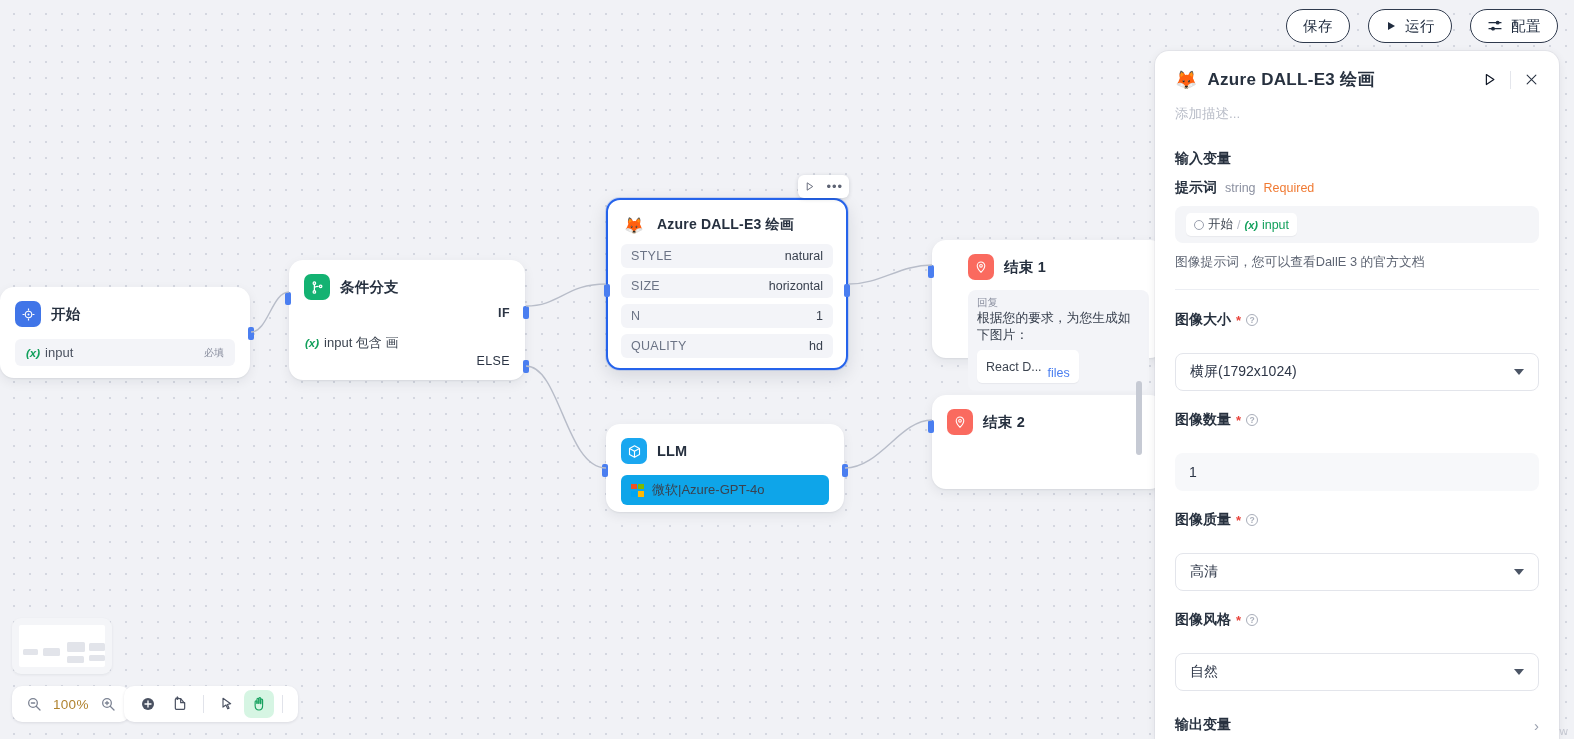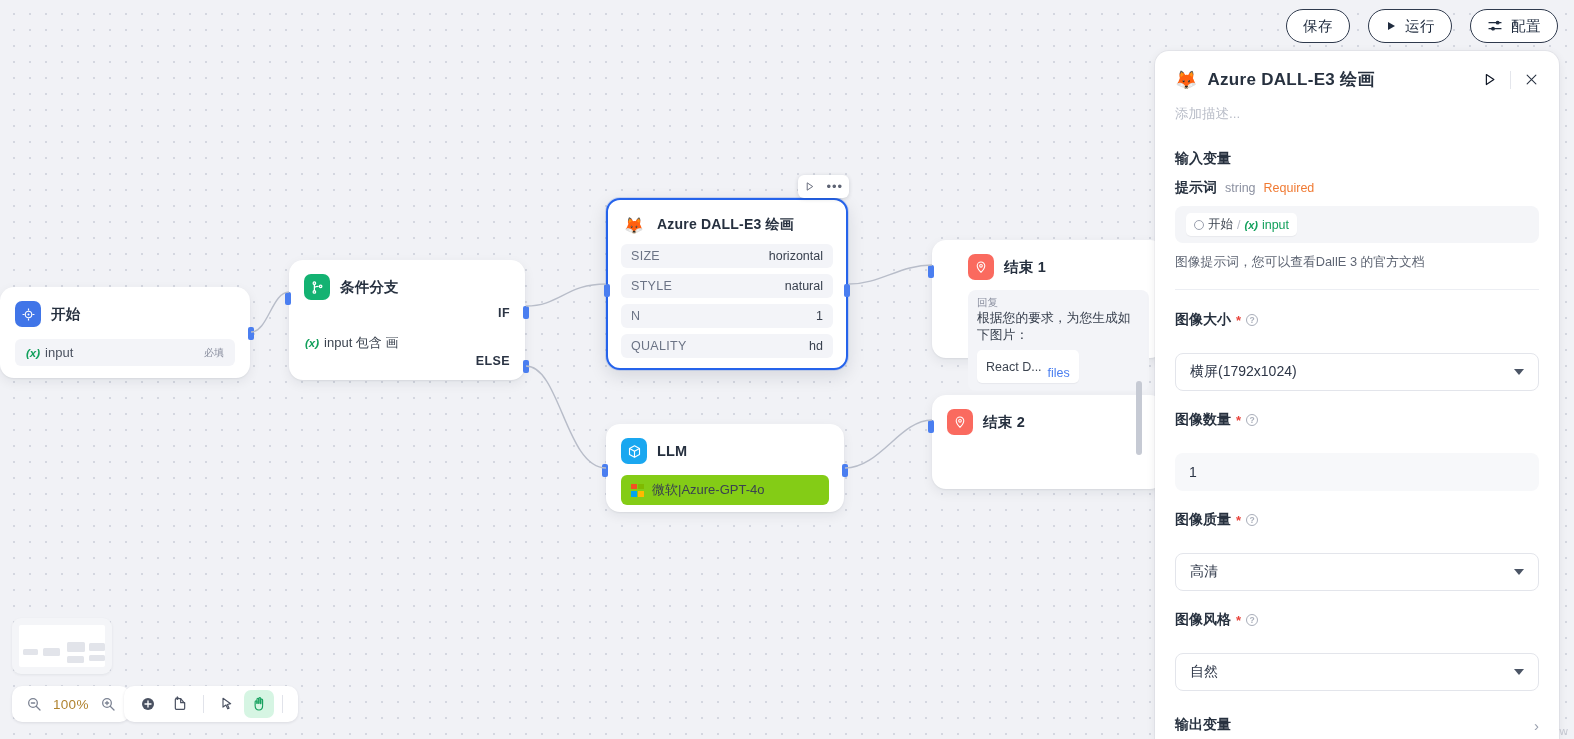--- a/index.html
+++ b/index.html
@@ -95,21 +95,21 @@
   #node-cond .cond-if {
     position:absolute; right:15px; top:46px;
     font-size:12.5px; font-weight:700; color:#2b3444; letter-spacing:.4px;
   }
   #node-cond .cond-expr {
     position:absolute; left:16px; top:74px;
     font-size:13px; color:#3c4450;
   }
   #node-cond .cond-else {
     position:absolute; right:15px; bottom:12px;
-    font-size:12.5px; font-weight:700; color:#2b3444; letter-spacing:.4px;
+    font-size:12.5px; font-weight:400; color:#2b3444; letter-spacing:.4px;
   }
 
   
   #node-dalle { left: 606px; top: 198px; width: 242px; height: 172px; }
   #node-dalle .node-title { font-size: 14px; }
 
   
   #dalle-actions {
     position:absolute; left: 798px; top: 175px;
     width: 51px; height: 23px; border-radius: 6px;
@@ -117,21 +117,21 @@
     display:flex; align-items:center; justify-content:space-around;
     z-index: 12;
   }
   #dalle-actions .dots { letter-spacing:1px; color:#5d6373; font-size:13px; line-height:10px;}
 
   
   #node-llm { left: 606px; top: 424px; width: 238px; height: 88px; }
   #node-llm .node-ico { background: #1aa7f0; }
   #node-llm .model {
     display:flex; align-items:center; gap:8px;
-    background:#84cc16; border-radius:6px; padding:6px 10px; margin-top:11px;
+    background:#0ea5e9; border-radius:6px; padding:6px 10px; margin-top:11px;
     font-size:13px; color:#3a4250;
   }
   .ms-logo { width:13px; height:13px; display:grid; grid-template-columns:1fr 1fr; grid-gap:1.5px; flex:0 0 13px;}
   .ms-logo i { display:block; }
 
   
   #node-end1 { left: 932px; top: 240px; width: 232px; height: 118px; padding-left: 36px; }
   #node-end2 { left: 932px; top: 395px; width: 232px; height: 94px; }
   .end-ico { background:#fa6a5f; }
   .end-body {
@@ -330,26 +330,26 @@
         </svg>
       <span class="dots">•••</span>
     </div>
 
     <div class="node selected" id="node-dalle">
       <div class="node-head">
         <div class="node-ico" style="background:transparent;font-size:16px">🦊</div>
         <div class="node-title">Azure DALL-E3 绘画</div>
       </div>
       <div class="row">
+        <span class="k">STYLE</span>
+        <span class="v">natural</span>
+      </div>
+      <div class="row">
         <span class="k">SIZE</span>
         <span class="v">horizontal</span>
-      </div>
-      <div class="row">
-        <span class="k">STYLE</span>
-        <span class="v">natural</span>
       </div>
       <div class="row">
         <span class="k">N</span>
         <span class="v">1</span>
       </div>
       <div class="row">
         <span class="k">QUALITY</span>
         <span class="v">hd</span>
       </div>
       <div class="port l" style="top:84px;margin-top:0"></div>

